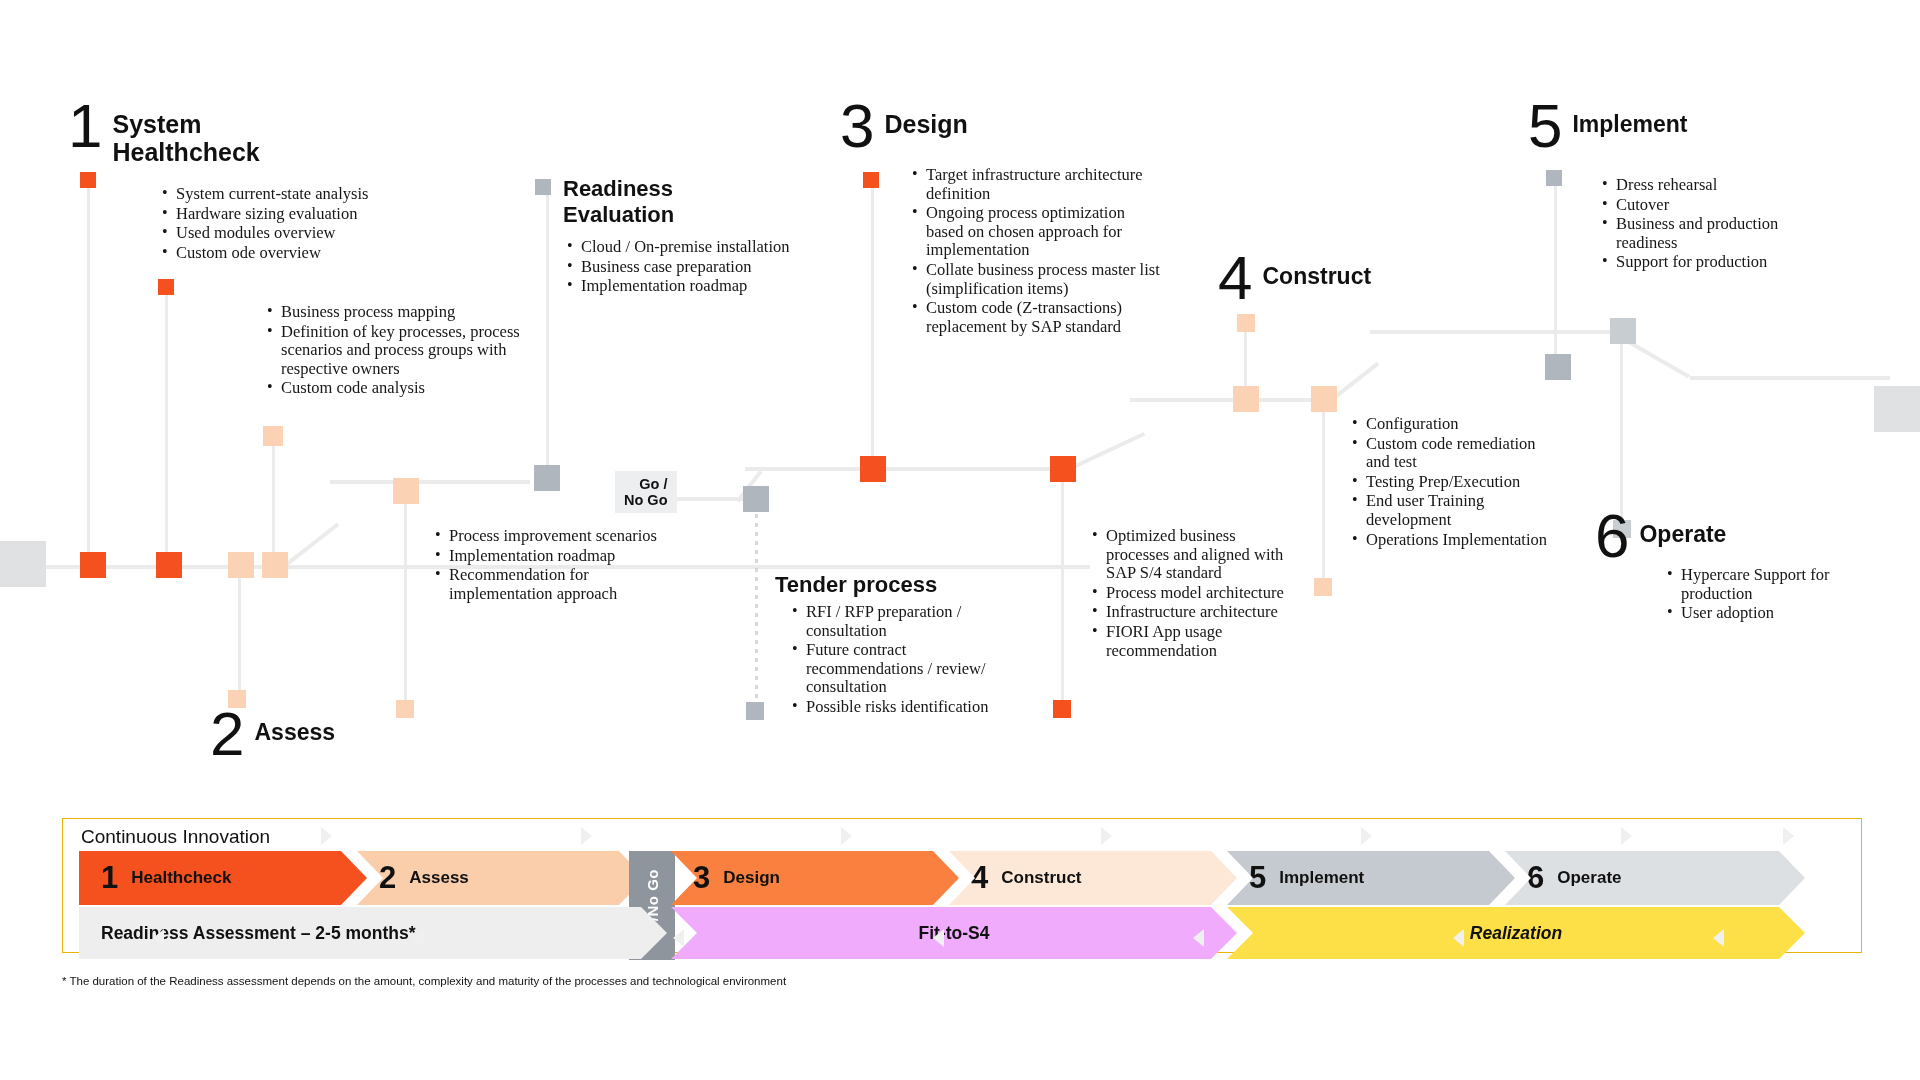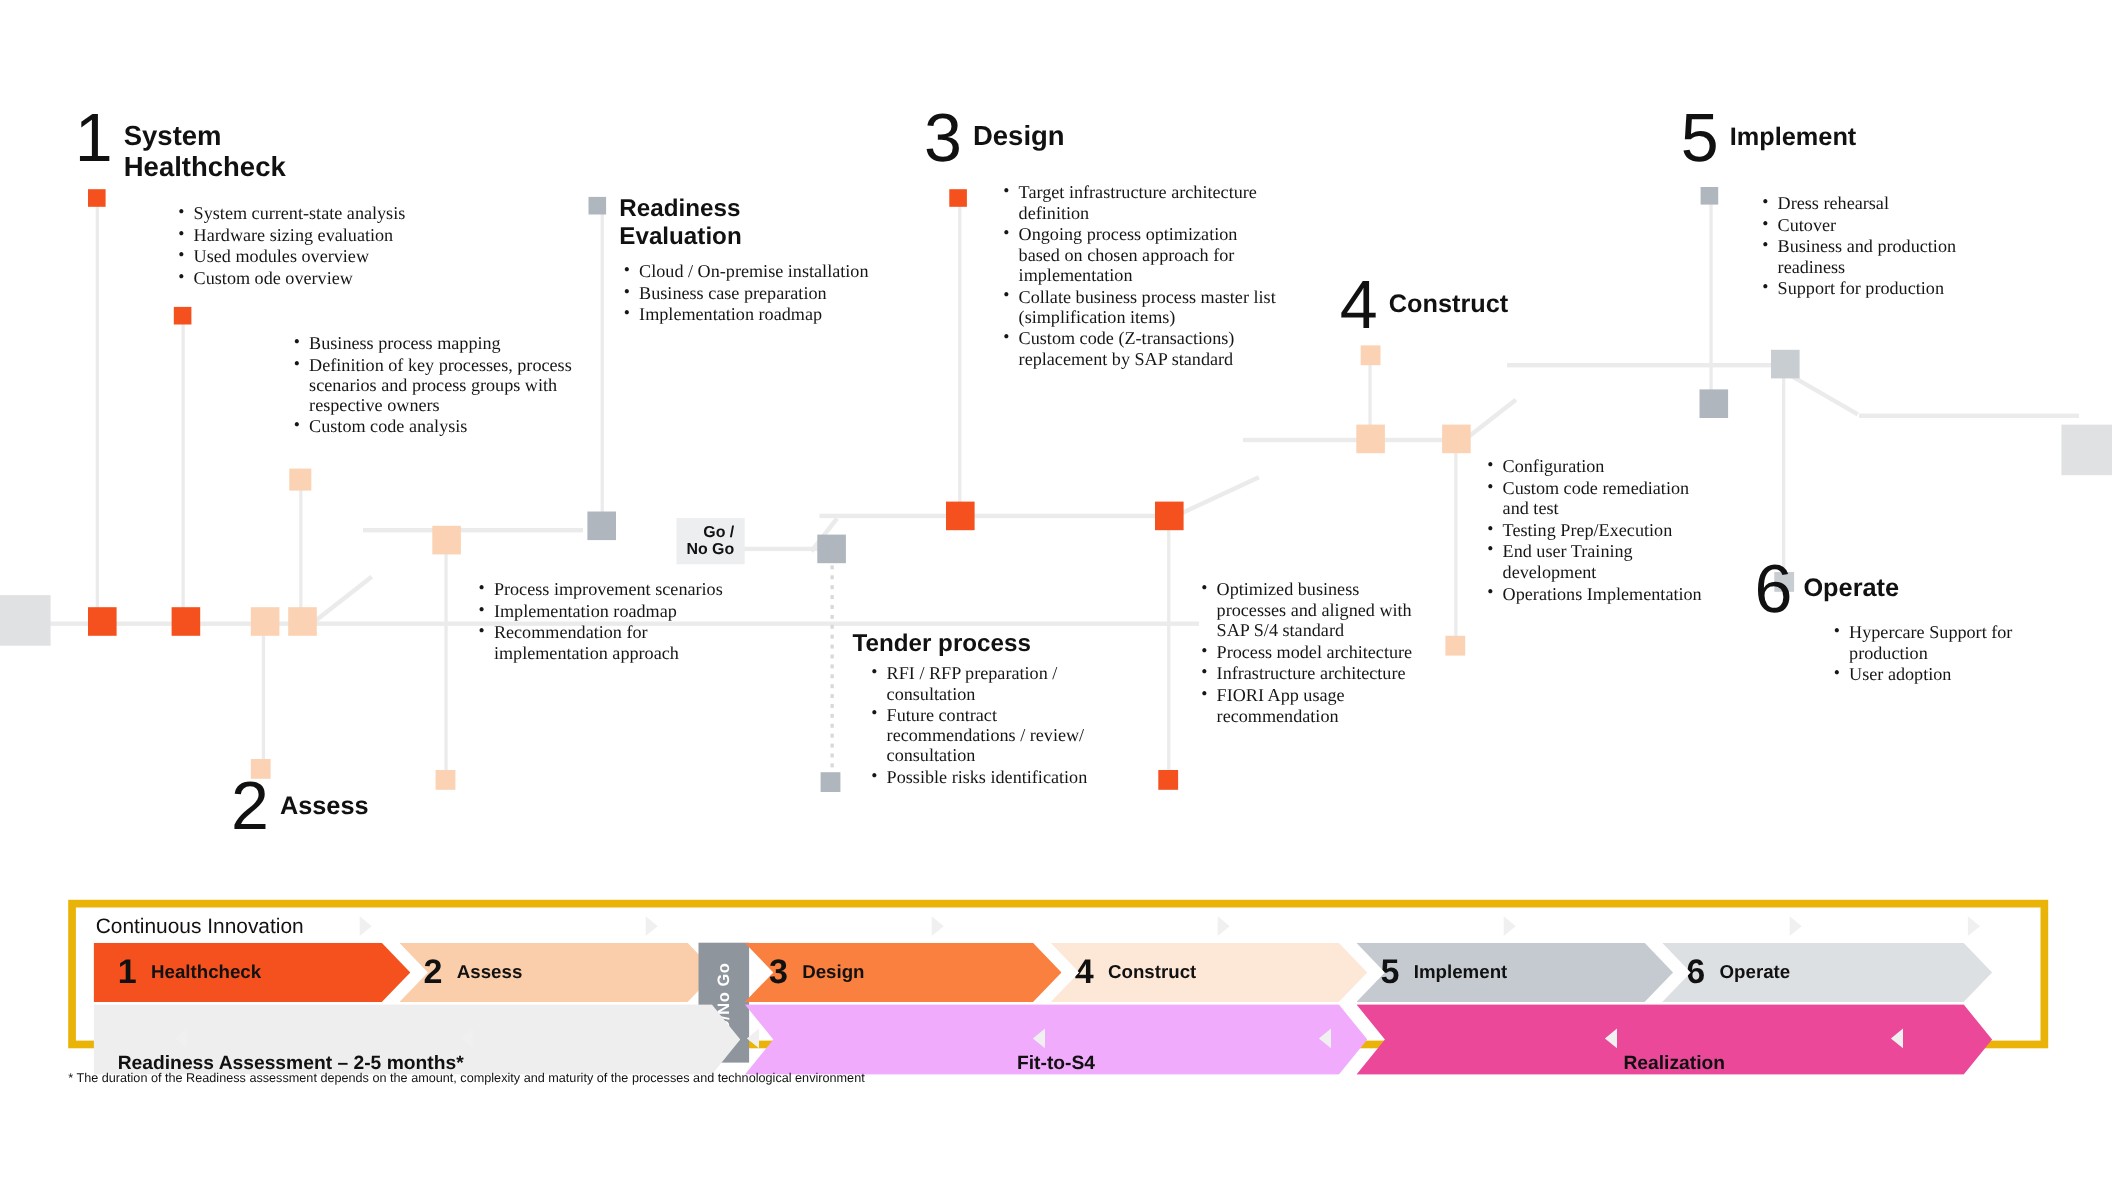--- a/index.html
+++ b/index.html
@@ -44,37 +44,37 @@
            background-image:linear-gradient(#d8d8d8 45%,rgba(255,255,255,0) 0%);
            background-size:3px 9px;background-repeat:repeat-y;}
 
   
   .gonogo{position:absolute;background:#eceef0;color:#111;font-weight:bold;
           font-size:14.5px;line-height:16px;text-align:center;
           padding:5px 9px;white-space:pre-line;}
 
   
   #band{position:absolute;left:62px;top:818px;width:1800px;height:135px;
-        border:7px solid #eab308;box-sizing:border-box;}
+        border:1px solid #eab308;box-sizing:border-box;}
   .ci-label{position:absolute;left:18px;top:7px;font-size:19px;
             font-weight:400;color:#111;background:#fff;padding-right:8px;z-index:3;}
 
   .chev-row{position:absolute;left:0;height:28px;width:100%;}
   .chev-arrow{position:absolute;top:50%;transform:translateY(-50%);
               width:0;height:0;border-top:9px solid transparent;
               border-bottom:9px solid transparent;border-left:11px solid #f0f0f0;}
   .chev-arrow.rev{border-left:none;border-right:11px solid #f0f0f0;}
 
   
   .phase{position:absolute;height:54px;display:flex;align-items:center;
          box-sizing:border-box;padding-left:22px;}
   .phase .pn{font-size:31px;font-weight:bold;line-height:30px;color:#111;}
   .phase .pl{font-size:17px;font-weight:bold;margin-left:13px;color:#111;}
 
-  .track{position:absolute;height:64px;display:flex;align-items:flex-end;
+  .track{position:absolute;height:52px;display:flex;align-items:center;
          justify-content:center;}
   .track span{font-size:17.5px;font-weight:bold;color:#111;}
 
   .gng-col{position:absolute;background:#8e959c;display:flex;
            align-items:center;justify-content:center;}
   .gng-col span{font-size:15px;font-weight:bold;color:#fff;
                 writing-mode:vertical-rl;transform:rotate(180deg);
                 letter-spacing:.5px;}
 
   .footnote{position:absolute;left:62px;top:975px;font-size:11.5px;
@@ -302,22 +302,22 @@
               clip-path:polygon(0 0, calc(100% - 26px) 0, 100% 50%, calc(100% - 26px) 100%, 0 100%);
               justify-content:flex-start;padding-left:22px;">
     <span>Readiness Assessment – 2-5 months*</span>
   </div>
 
   <div class="track" style="left:608px;top:88px;width:566px;background:#f0abfc;
               clip-path:polygon(0 0, calc(100% - 26px) 0, 100% 50%, calc(100% - 26px) 100%, 0 100%, 26px 50%);">
     <span>Fit-to-S4</span>
   </div>
 
-  <div class="track" style="left:1164px;top:88px;width:578px;background:#ec4899;
-              clip-path:polygon(0 0, calc(100% - 26px) 0, 100% 50%, calc(100% - 26px) 100%, 0 100%, 26px 50%);">
+  <div class="track" style="left:1164px;top:88px;width:578px;background:#fde047;
+              clip-path:polygon(0 0, calc(100% - 26px) 0, 100% 50%, calc(100% - 26px) 100%, 0 100%, 26px 50%);font-style:italic;">
     <span>Realization</span>
   </div>
 
   <div class="chev-row" style="top:105px;">
     <div class="chev-arrow rev" style="left:90px;"></div>
     <div class="chev-arrow rev" style="left:350px;"></div>
     <div class="chev-arrow rev" style="left:610px;"></div>
     <div class="chev-arrow rev" style="left:870px;"></div>
     <div class="chev-arrow rev" style="left:1130px;"></div>
     <div class="chev-arrow rev" style="left:1390px;"></div>

